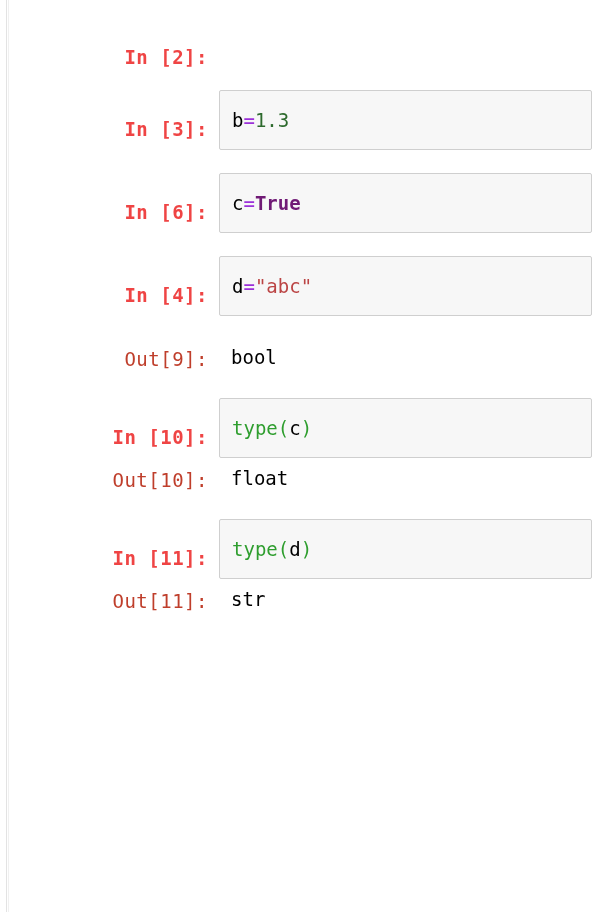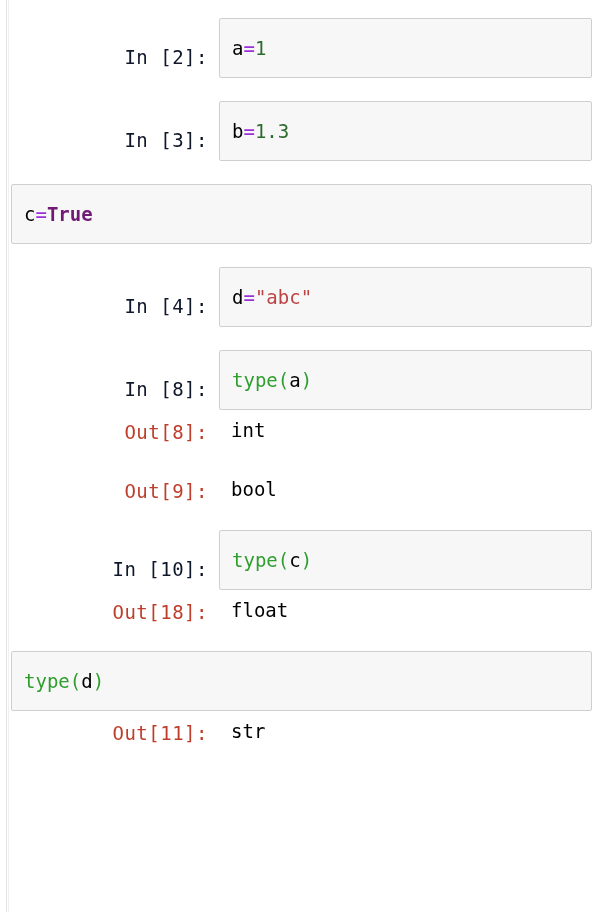--- a/index.html
+++ b/index.html
@@ -56,21 +56,22 @@
     min-width: 208px;
     text-align: right;
     font-family: "DejaVu Sans Mono", "Liberation Mono", monospace;
     font-size: 19px;
     line-height: 1;
     letter-spacing: 0.5px;
     white-space: pre;
     user-select: none;
   }
   .prompt-in {
-    color: #0f172a;
+    color: #ef4444;
+    font-weight: bold;
   }
   .prompt-out {
     color: #bf3e2b;
   }
   .prompt-pad-in {
     padding-top: 30px;
   }
   .prompt-pad-out {
     padding-top: 11px;
   }
@@ -130,86 +131,71 @@
 </head>
 <body>
 
 <div id="notebook-left-rule"></div>
 <div id="notebook-left-rule2"></div>
 
 <div id="notebook">
     <div class="cell cell-first">
       <div class="input-row">
         <div class="prompt prompt-in prompt-pad-in">In [2]:</div>
-        <div class="input-area">
-          <div class="code"><span class="tok-name">a</span><span class="tok-op">=</span><span class="tok-num">1</span></div>
-        </div>
       </div>
     </div>
     <div class="cell">
       <div class="input-row">
         <div class="prompt prompt-in prompt-pad-in">In [3]:</div>
         <div class="input-area">
           <div class="code"><span class="tok-name">b</span><span class="tok-op">=</span><span class="tok-num">1.3</span></div>
         </div>
       </div>
     </div>
     <div class="cell">
       <div class="input-row">
+        <div class="prompt prompt-in prompt-pad-in">In [6]:</div>
         <div class="input-area">
           <div class="code"><span class="tok-name">c</span><span class="tok-op">=</span><span class="tok-kw">True</span></div>
         </div>
       </div>
     </div>
     <div class="cell">
       <div class="input-row">
         <div class="prompt prompt-in prompt-pad-in">In [4]:</div>
         <div class="input-area">
           <div class="code"><span class="tok-name">d</span><span class="tok-op">=</span><span class="tok-str">"abc"</span></div>
-        </div>
-      </div>
-    </div>
-    <div class="cell">
-      <div class="input-row">
-        <div class="prompt prompt-in prompt-pad-in">In [8]:</div>
-        <div class="input-area">
-          <div class="code"><span class="tok-builtin">type</span><span class="tok-punc">(</span><span class="tok-name">a</span><span class="tok-punc">)</span></div>
-        </div>
-      </div>
-      <div class="output-row out-gap">
-        <div class="prompt prompt-out prompt-pad-out">Out[8]:</div>
-        <div class="output-area">
-          <div class="output-text">int</div>
         </div>
       </div>
     </div>
     <div class="cell">
       <div class="output-row out-gap">
         <div class="prompt prompt-out prompt-pad-out">Out[9]:</div>
         <div class="output-area">
           <div class="output-text">bool</div>
         </div>
       </div>
     </div>
     <div class="cell">
       <div class="input-row">
         <div class="prompt prompt-in prompt-pad-in">In [10]:</div>
         <div class="input-area">
           <div class="code"><span class="tok-builtin">type</span><span class="tok-punc">(</span><span class="tok-name">c</span><span class="tok-punc">)</span></div>
         </div>
       </div>
       <div class="output-row out-gap">
-        <div class="prompt prompt-out prompt-pad-out">Out[18]:</div>
+        <div class="prompt prompt-out prompt-pad-out">Out[10]:</div>
         <div class="output-area">
           <div class="output-text">float</div>
         </div>
       </div>
     </div>
     <div class="cell">
       <div class="input-row">
+        <div class="prompt prompt-in prompt-pad-in">In [11]:</div>
         <div class="input-area">
           <div class="code"><span class="tok-builtin">type</span><span class="tok-punc">(</span><span class="tok-name">d</span><span class="tok-punc">)</span></div>
         </div>
       </div>
       <div class="output-row out-gap">
         <div class="prompt prompt-out prompt-pad-out">Out[11]:</div>
         <div class="output-area">
           <div class="output-text">str</div>
         </div>
       </div>

